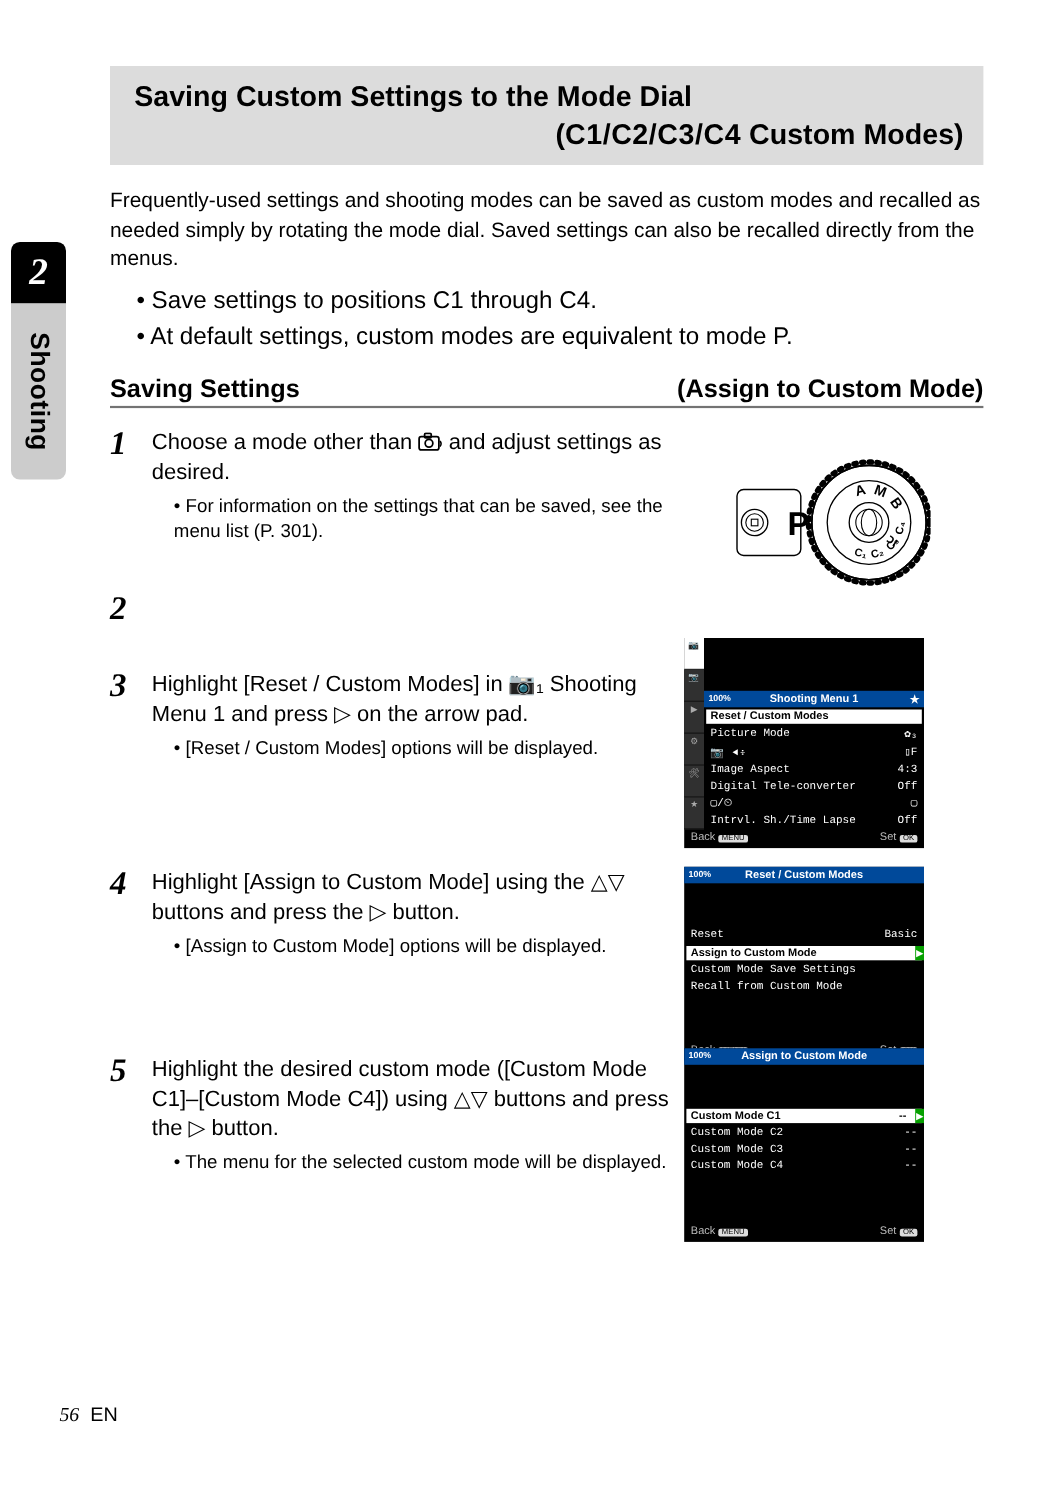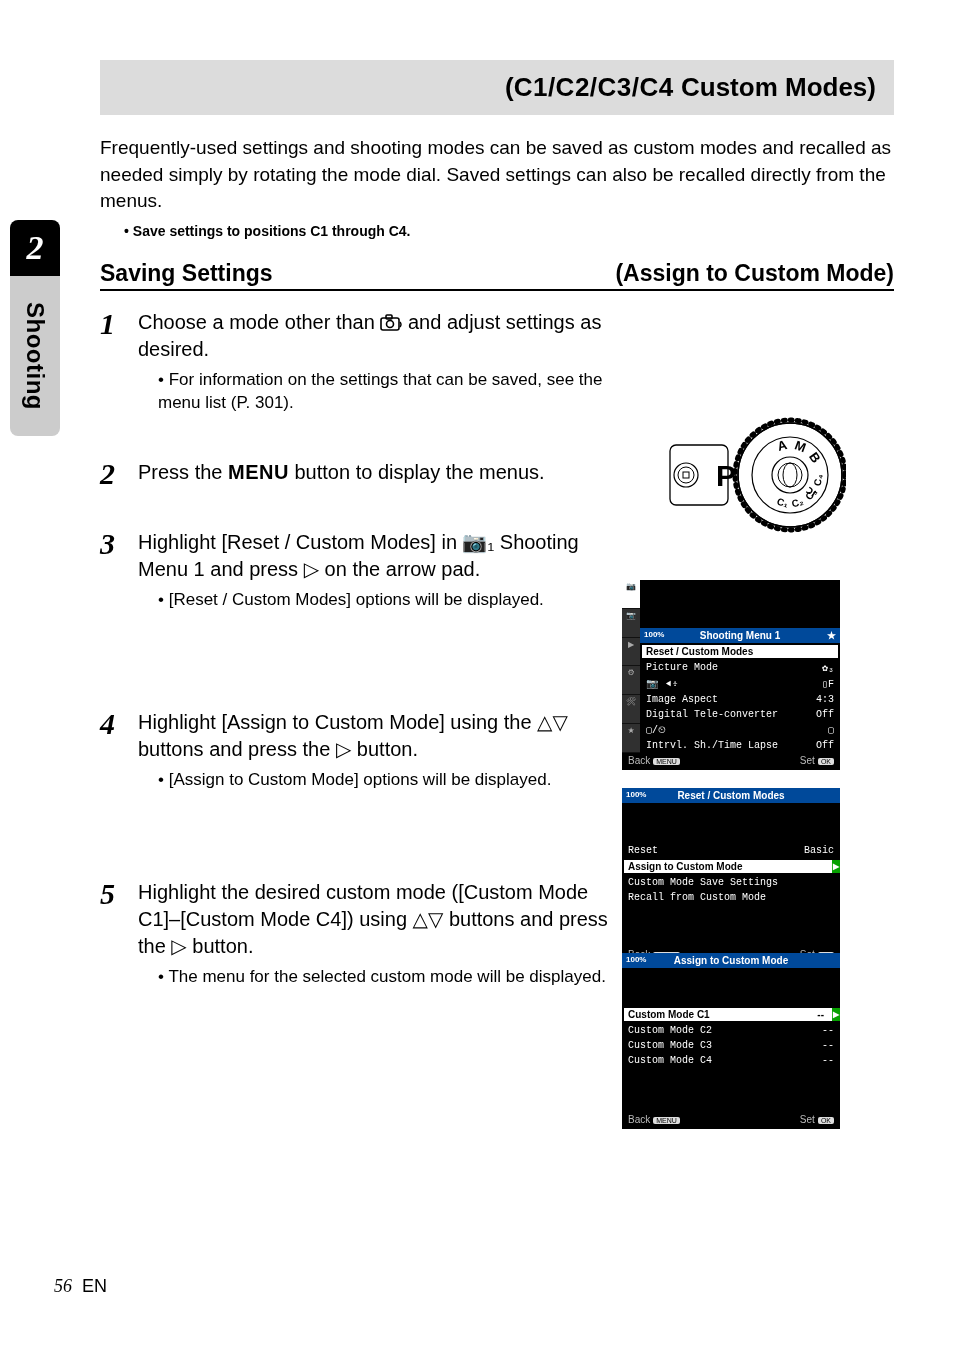--- a/index.html
+++ b/index.html
@@ -26,29 +26,28 @@
   }
   .section-header .line2 { text-align: right; }
   .intro {
     margin: 20px 0 6px 0;
     line-height: 1.4;
   }
   .bullets {
     list-style: none;
     margin: 2px 0 18px 0;
     padding: 0 0 0 24px;
-    font-size: 14px;
+    font-size: 22px;
     line-height: 1.5;
-    font-weight: bold;
   }
   .bullets li::before {
     content: "• ";
   }
   .subhead-row {
-    border-bottom: 2px solid #000000;
+    border-bottom: 2px solid #737373;
     display: flex;
     justify-content: space-between;
     font-size: 23px;
     font-weight: bold;
     padding-bottom: 2px;
     margin-bottom: 18px;
   }
   .steps-area { position: relative; }
   .step {
     display: flex;
@@ -212,28 +211,30 @@
 <div class="page">
 
   <div class="side-tab">
     <div class="num-box">2</div>
     <div class="label-box">
       <span>Shooting</span>
     </div>
   </div>
 
   <div class="section-header">
+    <div>Saving Custom Settings to the Mode Dial</div>
     <div class="line2">
       <span>(</span><span class="menu-btn-txt">C1/C2/C3/C4</span><span> Custom Modes)</span>
     </div>
   </div>
 
   <p class="intro">Frequently-used settings and shooting modes can be saved as custom modes and recalled as needed simply by rotating the mode dial. Saved settings can also be recalled directly from the menus.</p>
   <ul class="bullets">
     <li>Save settings to positions C1 through C4.</li>
+    <li>At default settings, custom modes are equivalent to mode P.</li>
   </ul>
 
   <div class="subhead-row">
     <span>Saving Settings</span>
     <span>(Assign to Custom Mode)</span>
   </div>
 
   <div class="steps-area">
 
     <div class="step" style="min-height:110px;">
@@ -250,23 +251,20 @@
         </span>
         <span> and adjust settings as desired.</span>
         <ul class="sub">
           <li>For information on the settings that can be saved, see the menu list (P. 301).</li>
         </ul>
       </div>
     </div>
 
     <div class="step">
       <div class="step-num">2</div>
-      <div class="step-body">
-        <span>Press the </span><span class="menu-btn-txt">MENU</span><span> button to display the menus.</span>
-      </div>
     </div>
 
     <div class="step" style="min-height:140px;">
       <div class="step-num">3</div>
       <div class="step-body">
         <span>Highlight [Reset / Custom Modes] in 📷₁ Shooting Menu 1 and press ▷ on the arrow pad.</span>
         <ul class="sub">
           <li>[Reset / Custom Modes] options will be displayed.</li>
         </ul>
       </div>

